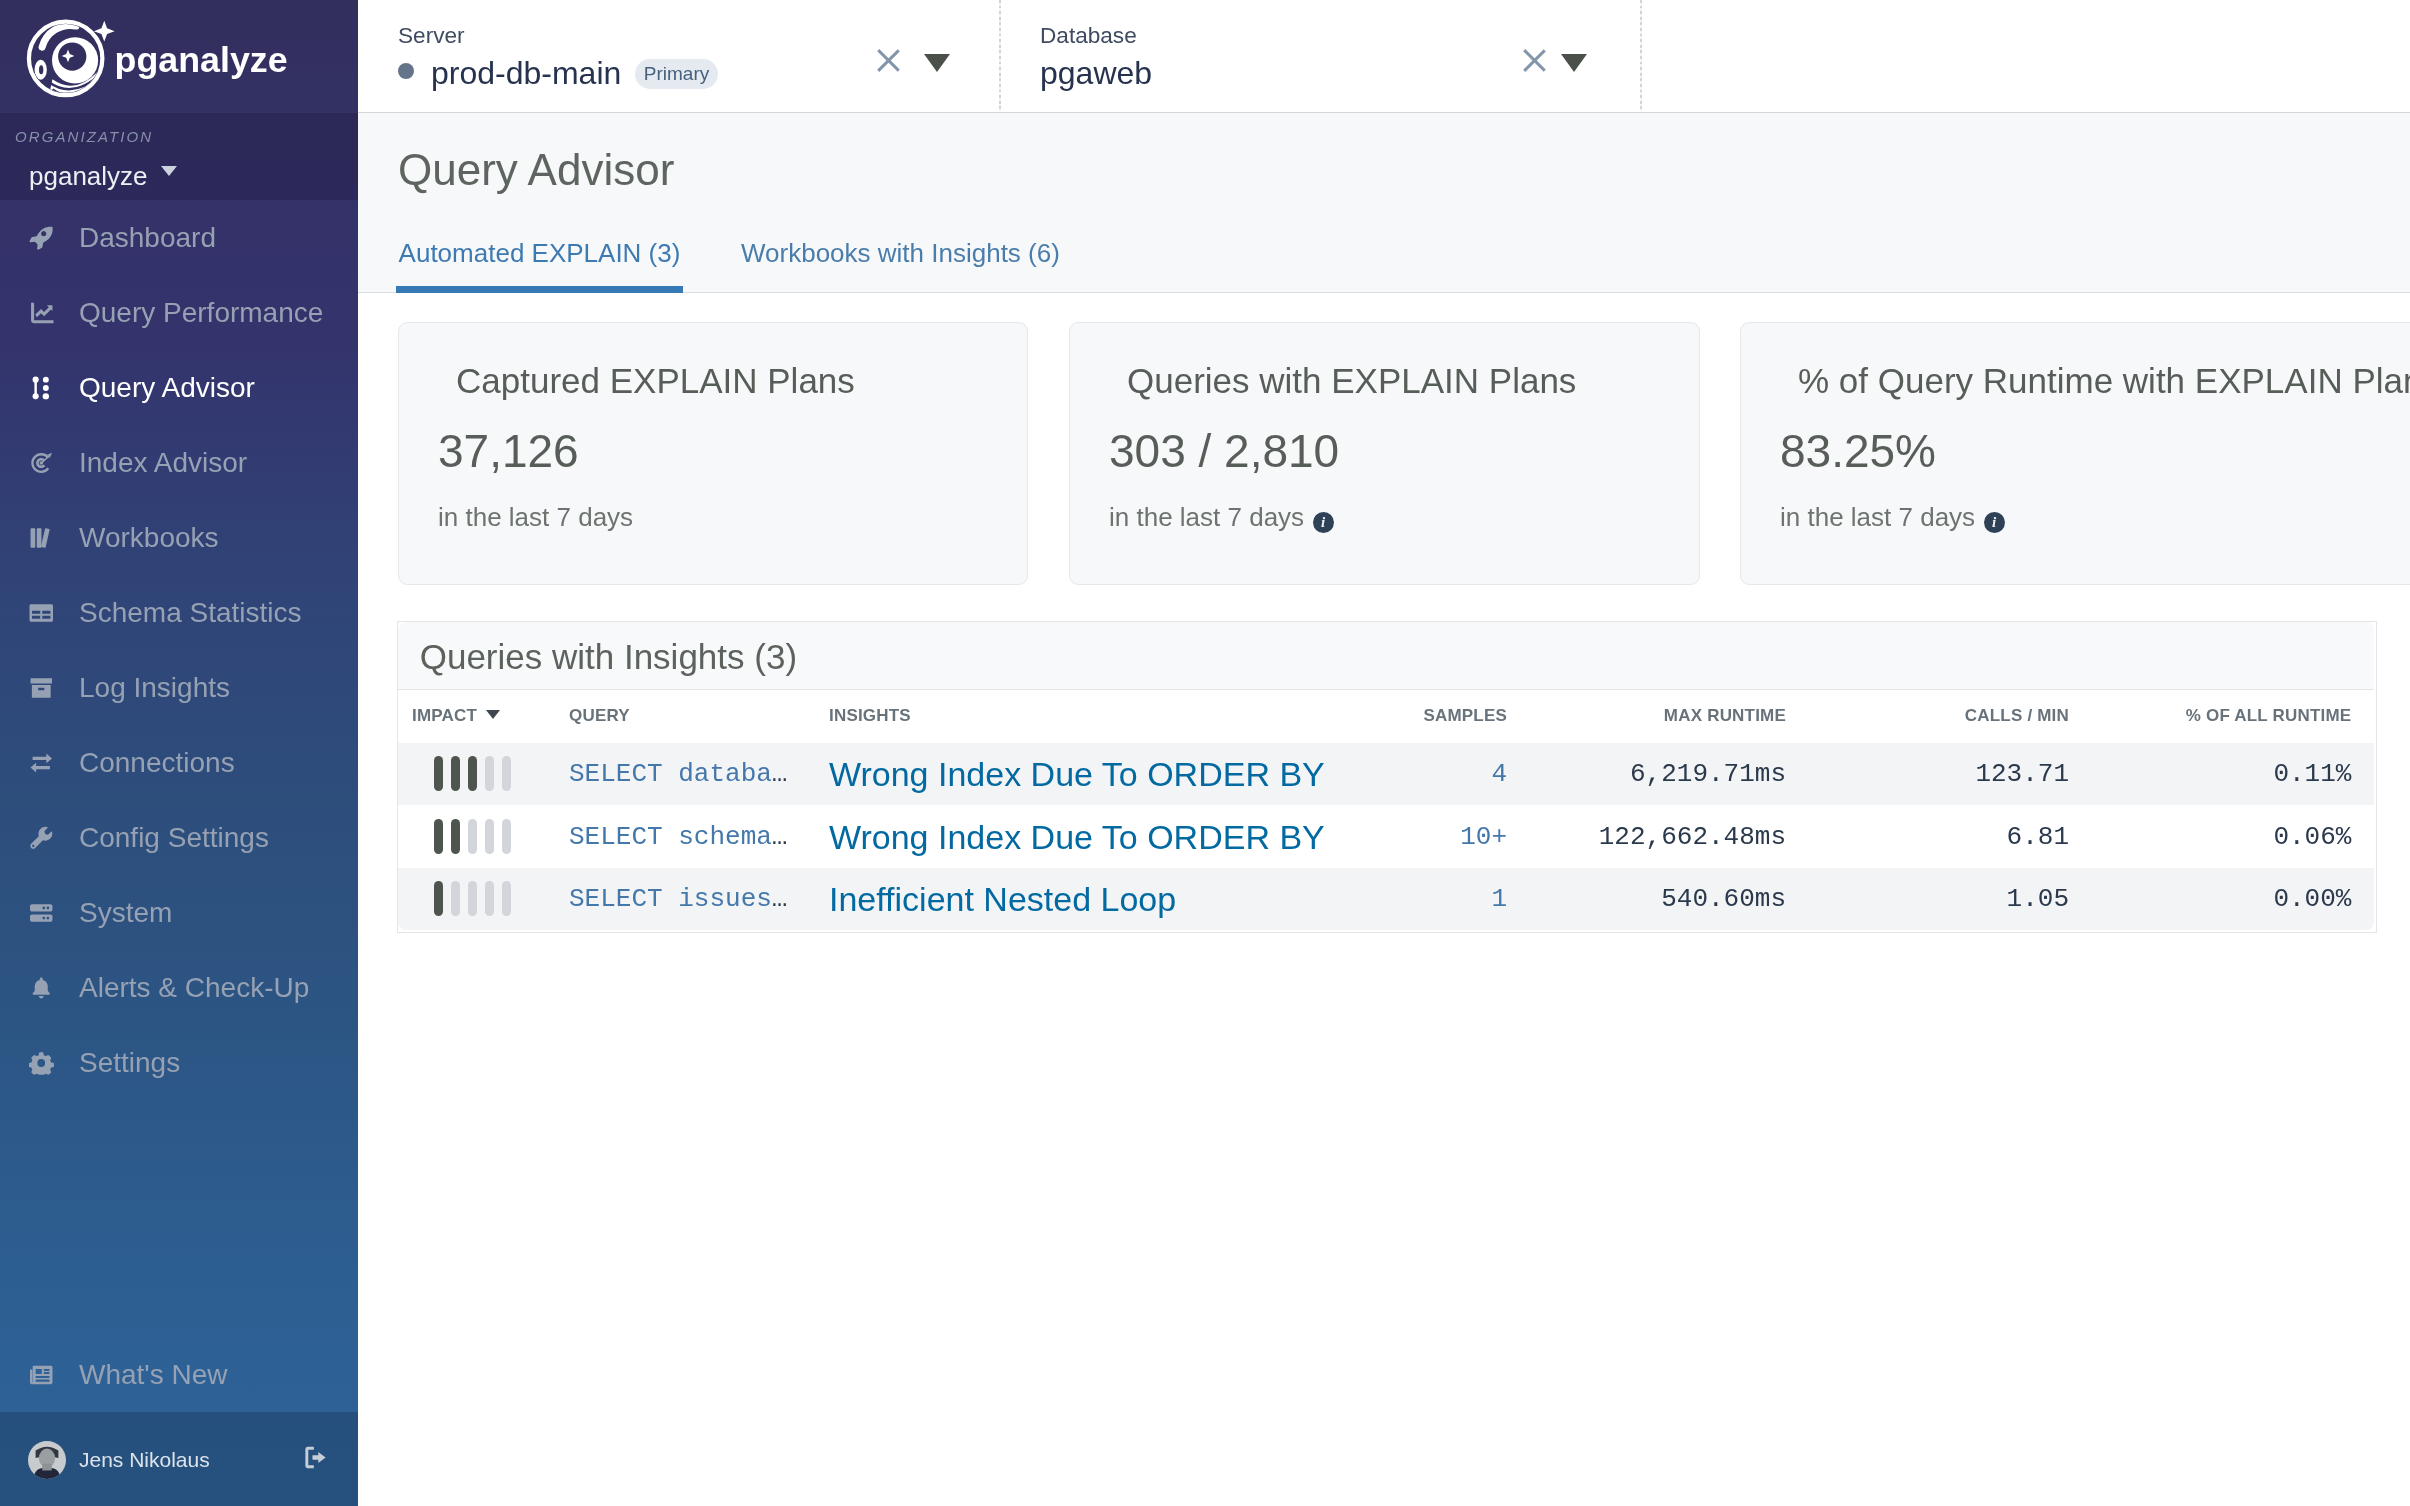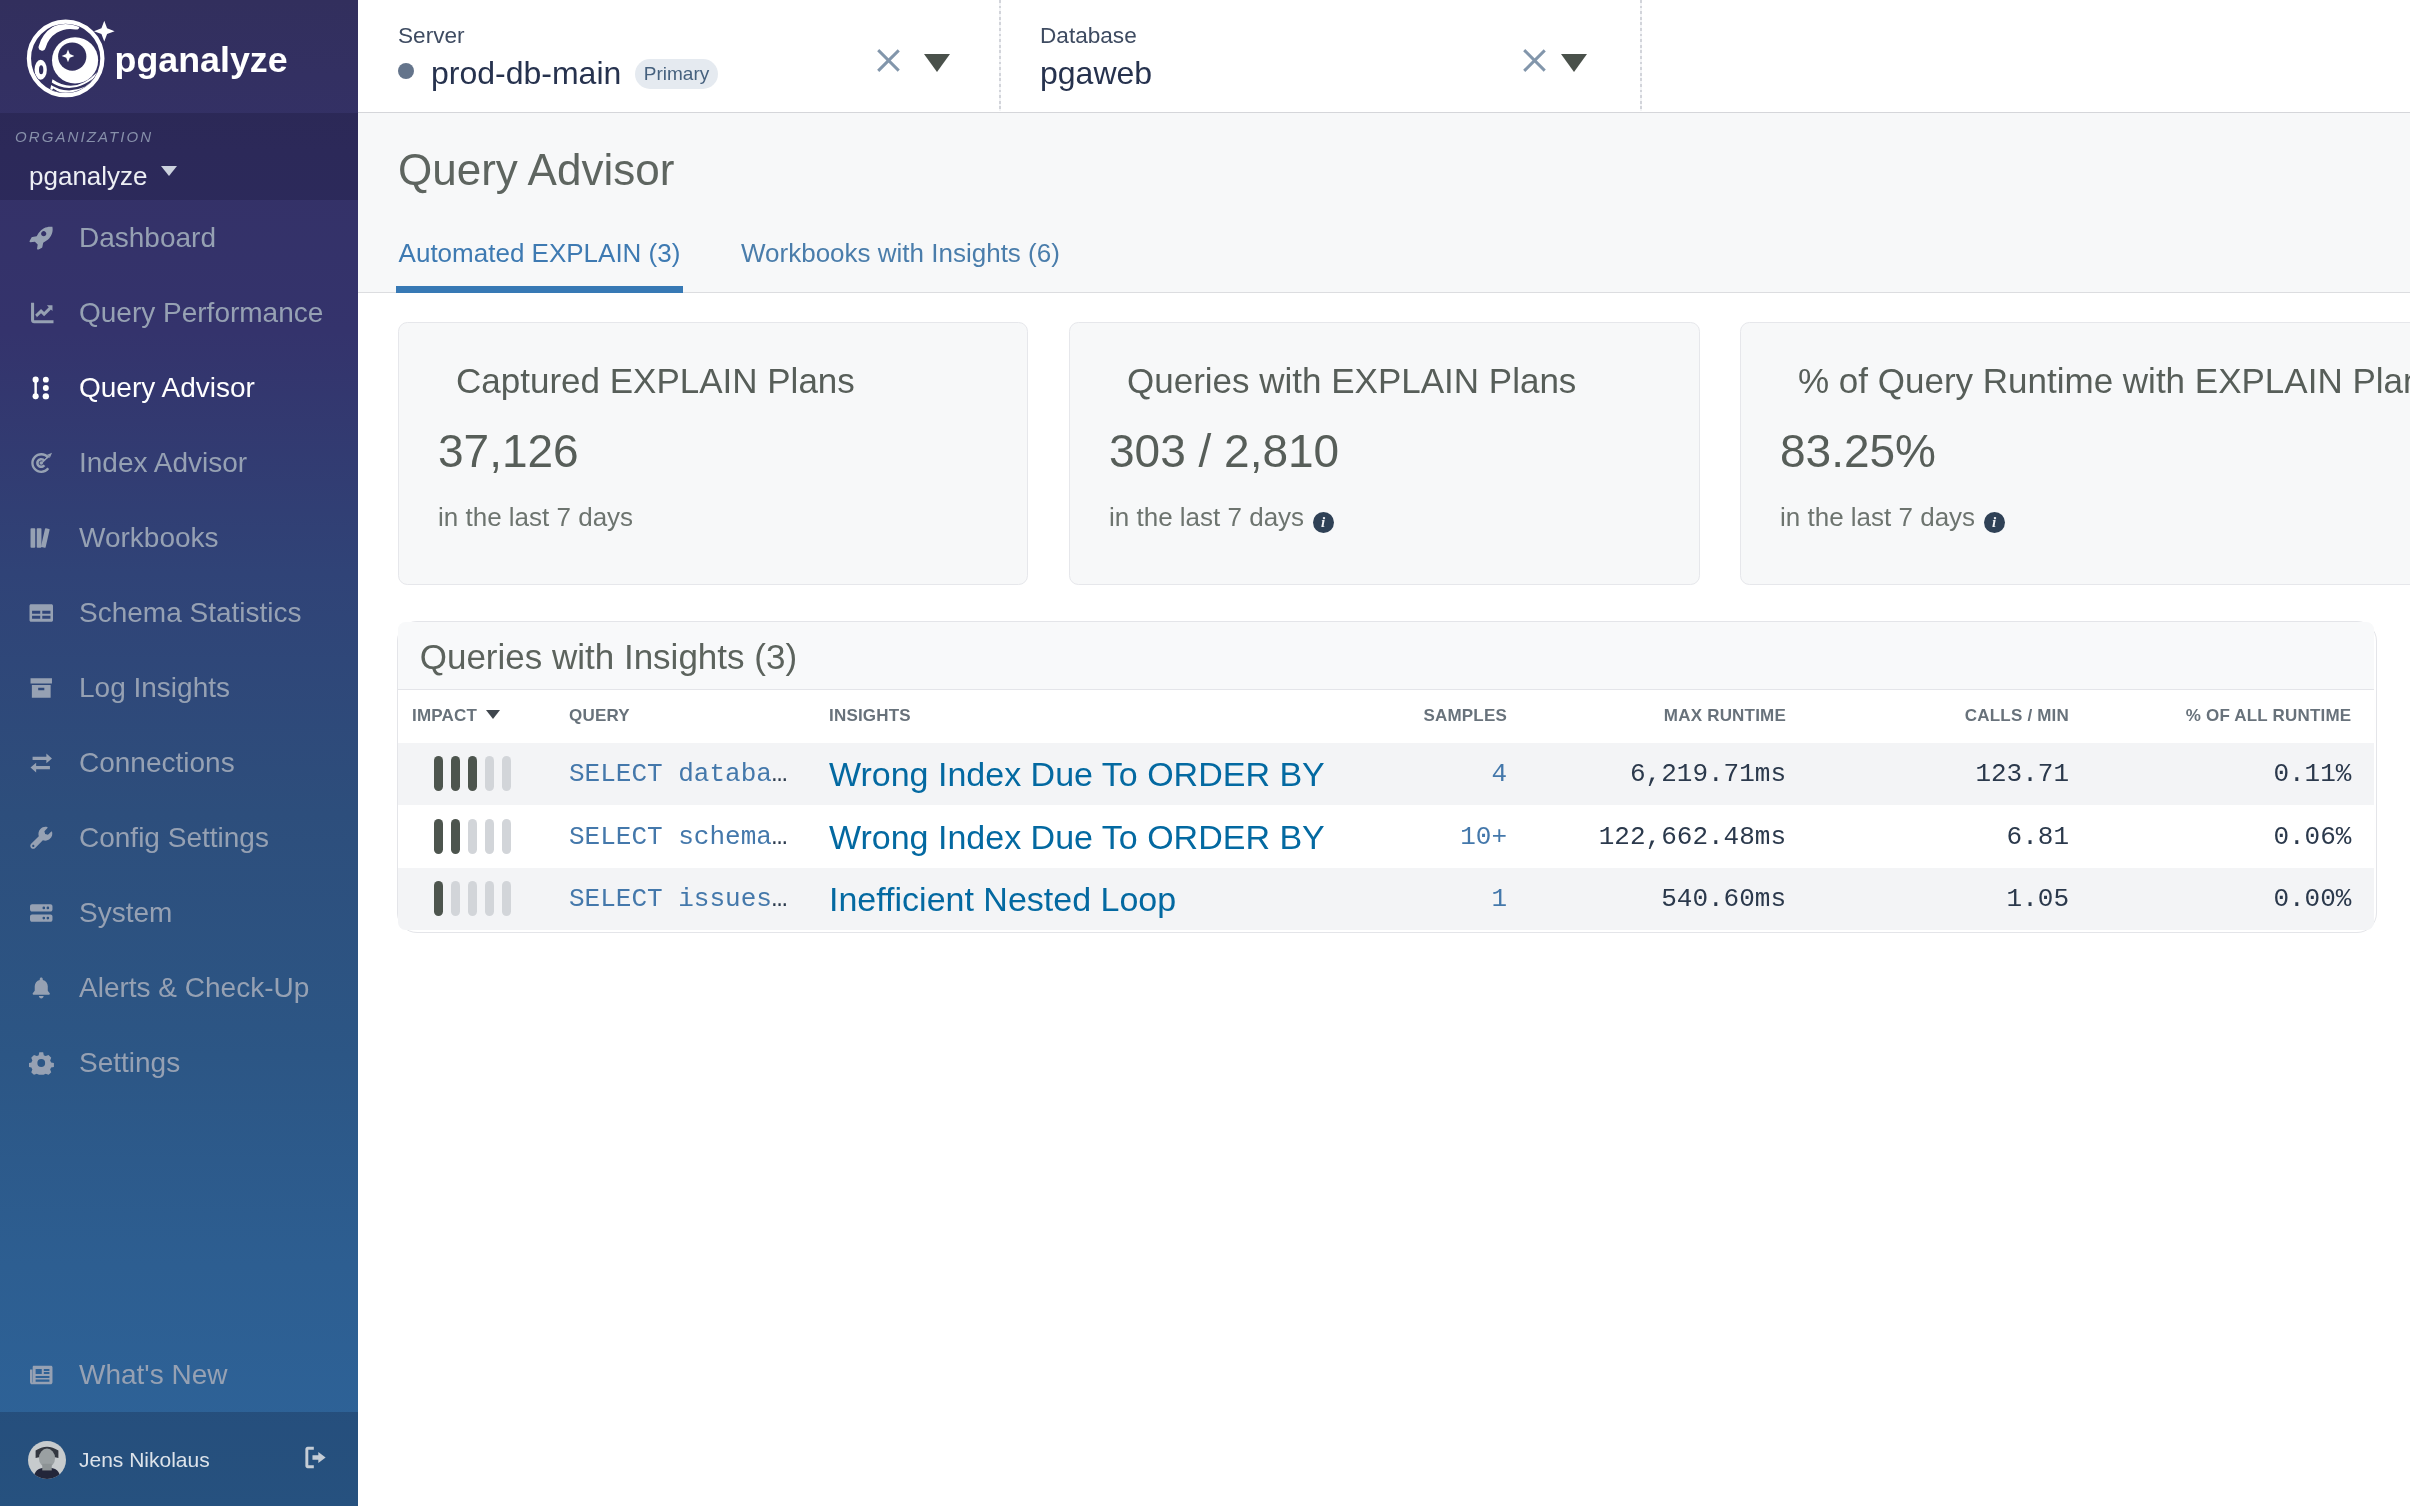--- a/index.html
+++ b/index.html
@@ -48,21 +48,21 @@
 .tabline { position:absolute; left:38px; top:173px; width:287px; height:6.6px; background:#3779b5; }
 
 
 .card { position:absolute; top:322px; height:263px; background:#f7f8f9; border:1.9px solid #e6e7eb; border-radius:9.4px; }
 .card .t { position:absolute; left:39px; top:360px; margin-top:-322px; font-size:35px; color:#575e59; white-space:nowrap;margin-left:18px; }
 .card .n { position:absolute; left:39px; top:423px; margin-top:-322px; font-size:46px; color:#575e59; white-space:nowrap; }
 .card .s { position:absolute; left:39px; top:501px; margin-top:-322px; font-size:26px; color:#6d746f; white-space:nowrap; }
 .info { display:inline-block; width:21px; height:21px; border-radius:50%; background:#2f4156; color:#f2f3f5; font-size:15px; font-weight:bold; text-align:center; line-height:21px; margin-left:8.5px; vertical-align:-0.9px; font-family:"Liberation Serif",serif; font-style:italic; }
 
 
-#panel { position:absolute; left:397px; top:621px; width:1980px; height:312px; background:#fff; border:1.9px solid #e4e5e9; border-radius:20px; }
+#panel { position:absolute; left:397px; top:621px; width:1980px; height:312px; background:#fff; border:1.9px solid #e4e5e9; border-radius:0; }
 #ptitle { position:absolute; left:0; top:0; width:1976px; height:68px; background:#f8f9fa; border-bottom:1.9px solid #e4e5e9; border-radius:7.5px 7.5px 0 0; }
 #ptitle span { position:absolute; left:21.7px; top:15px; font-size:35px; color:#5c635d; }
 #phead { position:absolute; left:0; top:70px; width:1976px; height:52px; background:#fff; border-bottom:1.9px solid #ced2d6; }
 .hc { position:absolute; top:14px; font-size:17px; color:#68727b; letter-spacing:0.2px; white-space:nowrap;font-weight:bold; }
 .hcaret { display:inline-block; width:0; height:0; border-left:7.5px solid transparent; border-right:7.5px solid transparent; border-top:9.4px solid #3f464d; margin-left:8.5px; vertical-align:1.9px; }
 .row { position:absolute; left:0; width:1976px; height:62px; }
 .row.odd { background:#f3f4f6; }
 .row:last-child { border-radius:0 0 7.5px 7.5px; }
 .bars { position:absolute; left:36px; top:13px; }
 .bar { position:absolute; top:0; width:9.4px; height:35px; border-radius:4.7px; background:#d2d5d9; }

